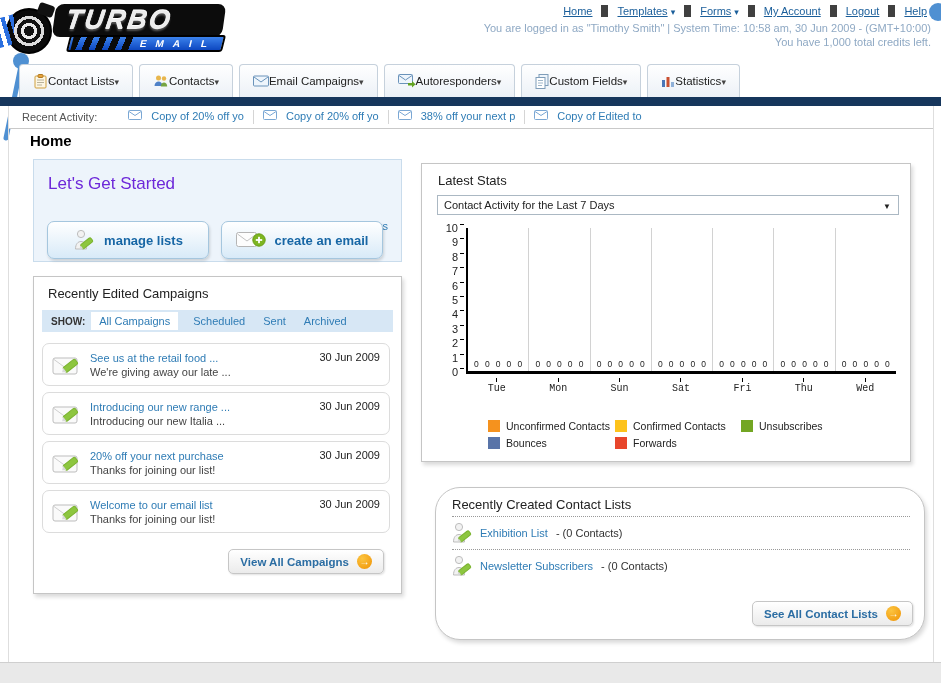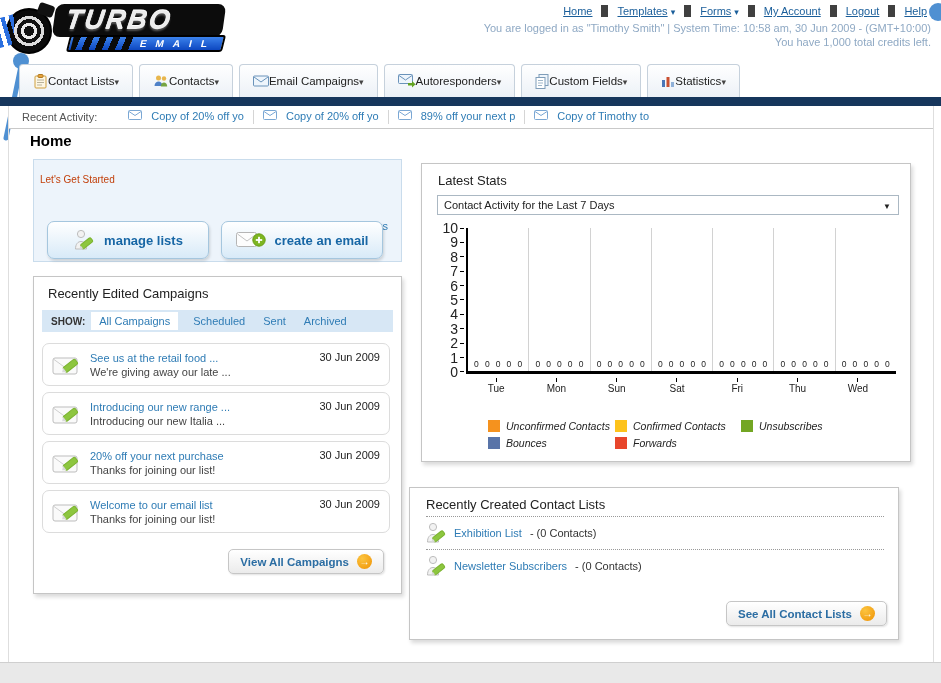--- a/index.html
+++ b/index.html
@@ -59,21 +59,21 @@
   .activity-item a { color:#2f7cb5; text-decoration:none; }
 
   .content-frame { position:absolute; top:106px; left:8px; right:7px; bottom:21px;
     border-left:1px solid #dedede; border-right:1px solid #dedede; pointer-events:none; }
 
   .page-title { position:absolute; left:30px; top:132px; font-size:15px; font-weight:bold; color:#000; }
 
   
   .gs-panel { position:absolute; left:33px; top:159px; width:369px; height:103px;
     background:#edf4fb; border:1px solid #c9dcec; }
-  .gs-title { position:absolute; left:6px; top:14px; font-size:10px; color:#c2410c; }
+  .gs-title { position:absolute; left:14px; top:14px; font-size:17px; color:#6d28d9; }
   .gs-switch { position:absolute; right:13px; top:16px; font-size:11px; color:#2f7cb5; text-decoration:none;margin-top:44px; }
   .gs-btn { position:absolute; top:36px; width:162px; height:38px; border:1px solid #a5c6de;
     border-radius:7px; background:linear-gradient(#ffffff, #d8eaf8); box-shadow:1px 2px 3px rgba(0,0,0,.15);
     display:flex; align-items:center; justify-content:center; gap:9px; color:#1766a5;
     font-weight:bold; font-size:13px; cursor:pointer;margin-top:25px; }
   .gs-btn1 { left:13px; } .gs-btn2 { left:187px; }
 
   
   .panel { background:#fff; border:1px solid #c5c5c5; box-shadow:2px 3px 4px rgba(0,0,0,.15); position:absolute; }
   .cmp-panel { left:33px; top:276px; width:369px; height:318px; }
@@ -103,39 +103,39 @@
   
   .stats-panel { left:421px; top:163px; width:490px; height:299px; }
   .dropdown { position:absolute; left:15px; top:31px; width:462px; height:20px; background:#fff;
     border:1px solid #abb8c3; display:flex; align-items:center; padding-left:6px; font-size:11px;
     color:#222; cursor:pointer; }
   .dd-arrow { margin-left:auto; margin-right:7px; }
   .dd-arrow::after { content:"▼"; font-size:8px; color:#222; }
   .chart { position:absolute; left:16px; top:60px; width:458px; height:172px; }
   .y-axis { position:absolute; left:0; top:0; width:26px; height:152px; display:flex;
     flex-direction:column; justify-content:space-between; align-items:flex-end; }
-  .y-lab { display:flex; align-items:center; gap:2px; font-size:14px; color:#222; line-height:8px; }
+  .y-lab { display:flex; gap:2px; font-size:11px; color:#222; line-height:8px; }
   .ytick { display:block; width:4px; height:1px; background:#000; }
   .plot { position:absolute; left:28px; top:4px; right:0; height:146px;
     border-left:2px solid #000; border-bottom:3px solid #000; display:flex; }
   .c-col { flex:1; position:relative; border-right:1px solid #d2d2d2; }
   .c-col:last-child { border-right:none; }
   .zeros { position:absolute; bottom:2px; left:0; right:0; display:flex;
     justify-content:space-evenly; font-size:8.5px; color:#222; }
-  .x-labels { position:absolute; left:28px; top:154px; right:8px; display:flex; }
+  .x-labels { position:absolute; left:28px; top:154px; right:0; display:flex;font-family:Liberation Mono, monospace; }
   .x-col { flex:1; text-align:center; font-size:10px; color:#222; }
   .xtick { display:block; width:1px; height:4px; background:#000; margin:0 auto 1px; }
-  .legend { position:absolute; left:66px; top:256px; width:412px; display:flex; flex-wrap:wrap;font-style:italic; }
+  .legend { position:absolute; left:66px; top:256px; width:412px; display:flex; flex-wrap:wrap; }
   .legend-item { display:flex; align-items:center; gap:6px; margin-bottom:5px; font-size:10.5px; color:#222; }
   .legend-item:nth-child(1), .legend-item:nth-child(4) { width:127px; }
   .legend-item:nth-child(2), .legend-item:nth-child(5) { width:126px; }
   .legend-swatch { width:12px; height:12px; flex:none; }
 
   
-  .lists-panel { left:409px; top:487px; width:490px; height:153px; }
+  .lists-panel { left:435px; top:487px; width:490px; height:153px;border-radius:25px; }
   .lists-body { position:absolute; left:0; right:0; top:28px; }
   .list-item { margin:0 14px 0 16px; padding:5px 0; border-top:1px dotted #999;
     display:flex; align-items:center; gap:8px; }
   .list-name { color:#2f7cb5; text-decoration:none; }
   .list-detail { color:#333; }
   .lists-seeall { position:absolute; right:11px; bottom:13px; }
 
   .footer { position:absolute; left:0; right:0; bottom:0; height:21px; background:#e9e9e9;
     border-top:1px solid #cfcfcf; }
 </style>
@@ -253,28 +253,28 @@
         <rect x="0.5" y="0.5" width="13" height="9" rx="1" fill="#fff" stroke="#7aa7d4"></rect>
         <path d="M1 1.5l6 4 6-4" fill="none" stroke="#7aa7d4"></path>
       </svg>
     <a>Copy of 20% off yo</a>
   </span>
   <span class="activity-item">
     <svg width="14" height="10" viewBox="0 0 14 10">
         <rect x="0.5" y="0.5" width="13" height="9" rx="1" fill="#fff" stroke="#7aa7d4"></rect>
         <path d="M1 1.5l6 4 6-4" fill="none" stroke="#7aa7d4"></path>
       </svg>
-    <a>89% off your next p</a>
+    <a>38% off your next p</a>
   </span>
   <span class="activity-item">
     <svg width="14" height="10" viewBox="0 0 14 10">
         <rect x="0.5" y="0.5" width="13" height="9" rx="1" fill="#fff" stroke="#7aa7d4"></rect>
         <path d="M1 1.5l6 4 6-4" fill="none" stroke="#7aa7d4"></path>
       </svg>
-    <a>Copy of Timothy to</a>
+    <a>Copy of Edited to</a>
   </span>
 </div>
 
 <div class="content-frame"></div>
 <h1 class="page-title">Home</h1>
 
 <div class="gs-panel">
   <div class="gs-title">Let's Get Started</div>
   <a class="gs-switch">Switch to Quick Links</a>
   <div class="gs-btn gs-btn1">

